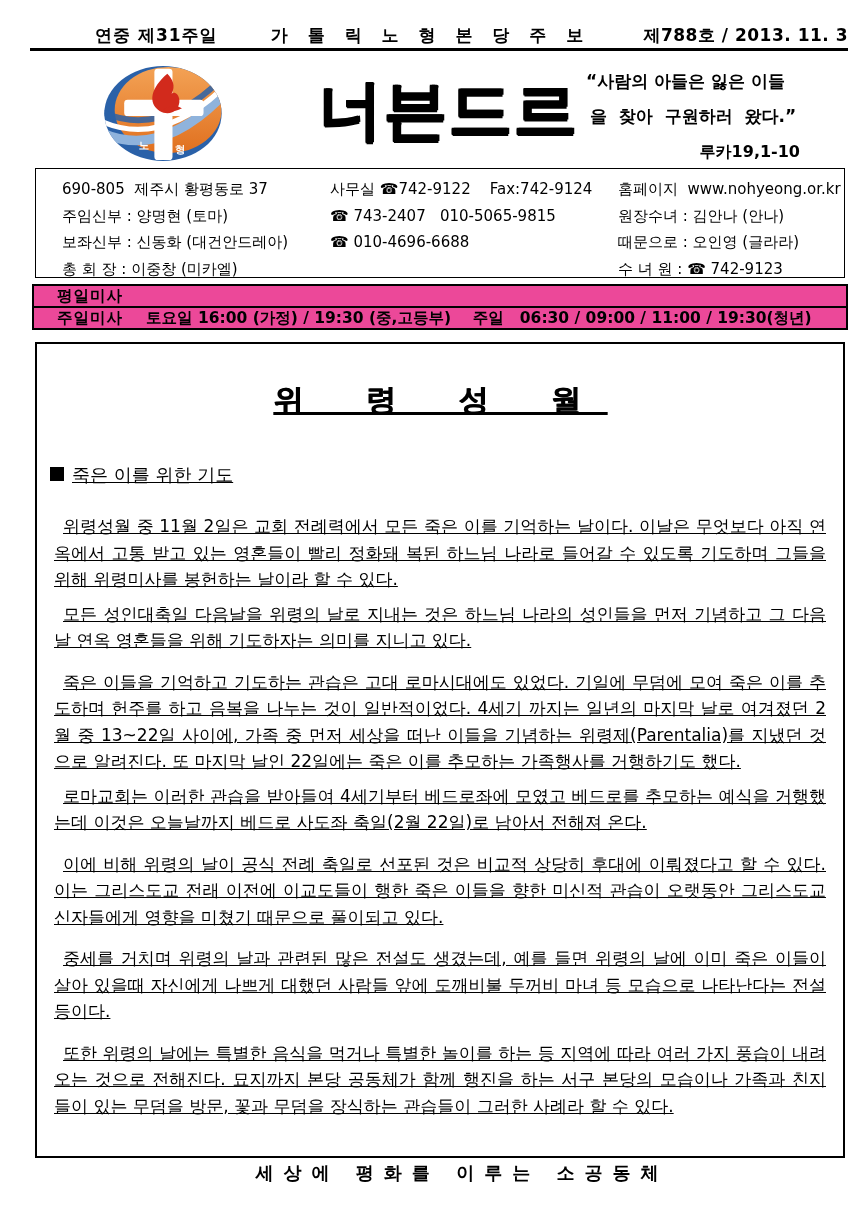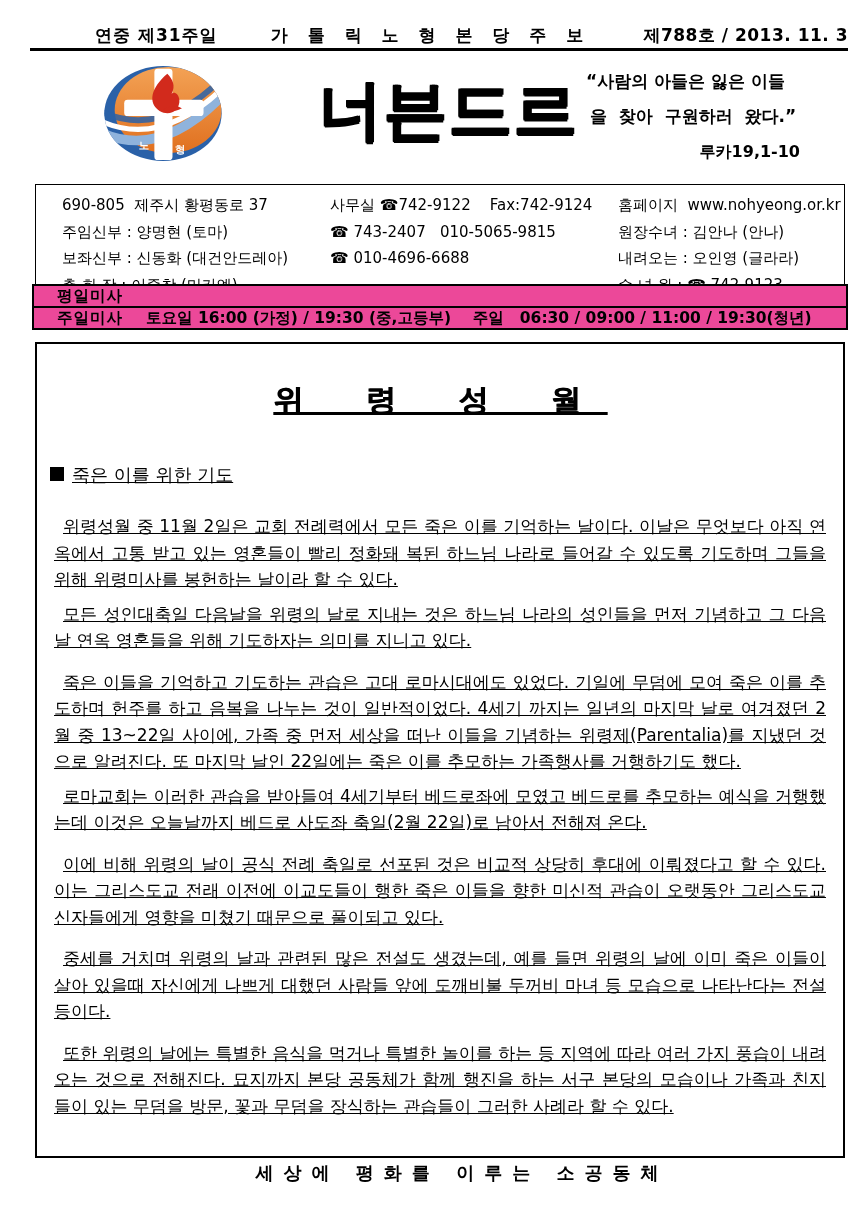--- a/index.html
+++ b/index.html
@@ -19,21 +19,21 @@
   .mast-title{position:absolute;top:62px;left:318px;width:280px;font-size:63px;font-weight:900;
               letter-spacing:2px;line-height:96px;white-space:nowrap;
               text-shadow:2px 0 0 #000,0 1px 0 #000,1px 2px 0 #000;transform:scaleY(1.04);}
   .quote{position:absolute;top:64px;left:586px;width:262px;font-size:17px;font-weight:bold;
          line-height:35px;}
   .quote .q1,.quote .q2{white-space:pre;}
   .quote .q2{padding-left:4px;}
   .quote .ref{text-align:right;padding-right:48px;font-weight:bold;font-size:16px;}
 
   
-  .contact{position:absolute;top:184px;left:35px;width:810px;height:110px;border:1px solid #000;
+  .contact{position:absolute;top:168px;left:35px;width:810px;height:110px;border:1px solid #000;
            box-sizing:border-box;display:grid;grid-template-columns:268px 288px auto;
            padding:7px 0 0 26px;font-size:15px;line-height:26.5px;}
   .contact .cell{white-space:pre;}
 
   
   .mass{position:absolute;top:284px;left:32px;width:816px;border:2px solid #000;
         box-sizing:border-box;background:#ec4899;font-weight:bold;font-size:15.5px;}
   .mass .row{display:flex;height:20px;line-height:20px;align-items:center;}
   .mass .row:first-child{border-bottom:2px solid #000;}
   .mass .lbl{width:112px;text-align:center;letter-spacing:1px;flex:none;}
@@ -109,21 +109,21 @@
       <div class="cell">총 회 장 : 이중창 (미카엘)</div>
     </div>
     <div>
       <div class="cell">사무실 ☎742-9122    Fax:742-9124</div>
       <div class="cell">☎ 743-2407   010-5065-9815</div>
       <div class="cell">☎ 010-4696-6688</div>
     </div>
     <div>
       <div class="cell">홈페이지  www.nohyeong.or.kr</div>
       <div class="cell">원장수녀 : 김안나 (안나)</div>
-      <div class="cell">내려오는 : 오인영 (글라라)</div>
+      <div class="cell">때문으로 : 오인영 (글라라)</div>
       <div class="cell">수 녀 원 : ☎ 742-9123</div>
     </div>
   </div>
 
   <div class="mass">
     <div class="row">
       <span class="lbl">평일미사</span>
     </div>
     <div class="row">
       <span class="lbl">주일미사</span>

